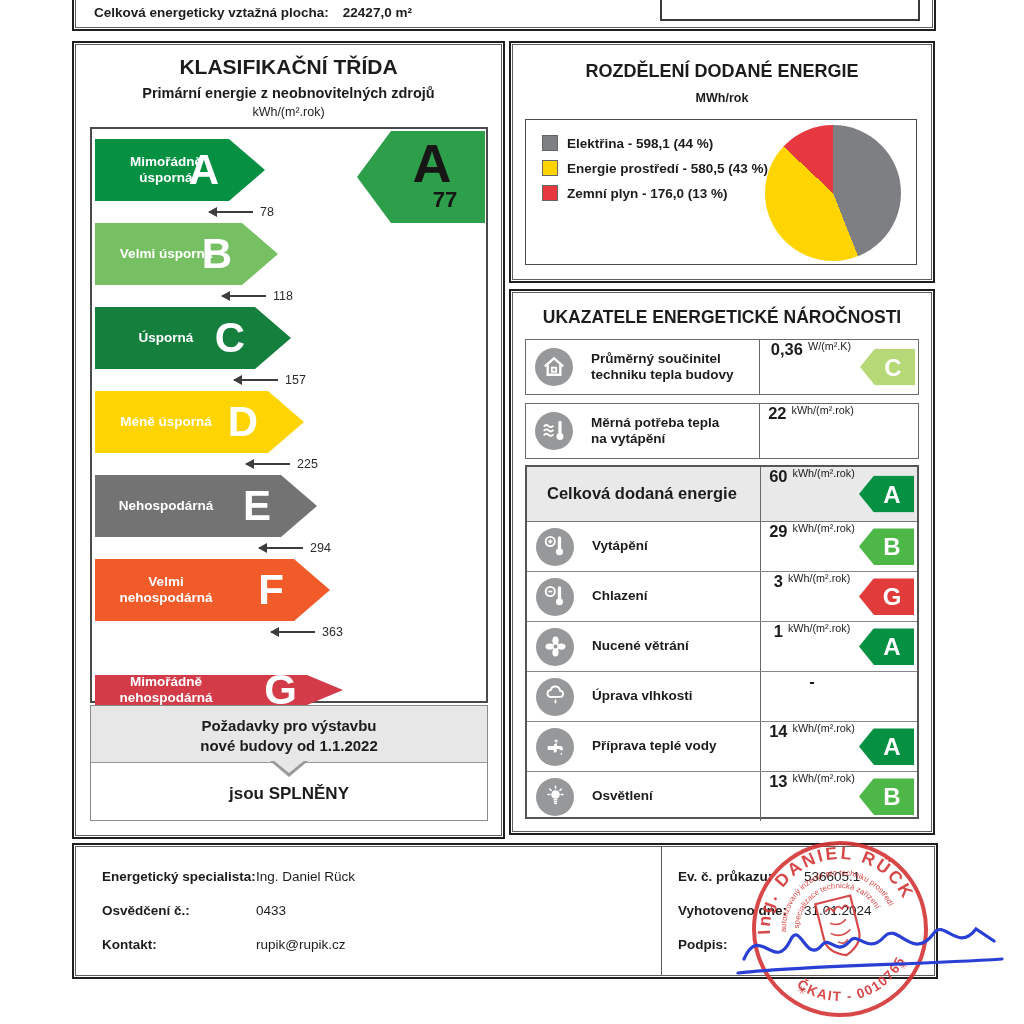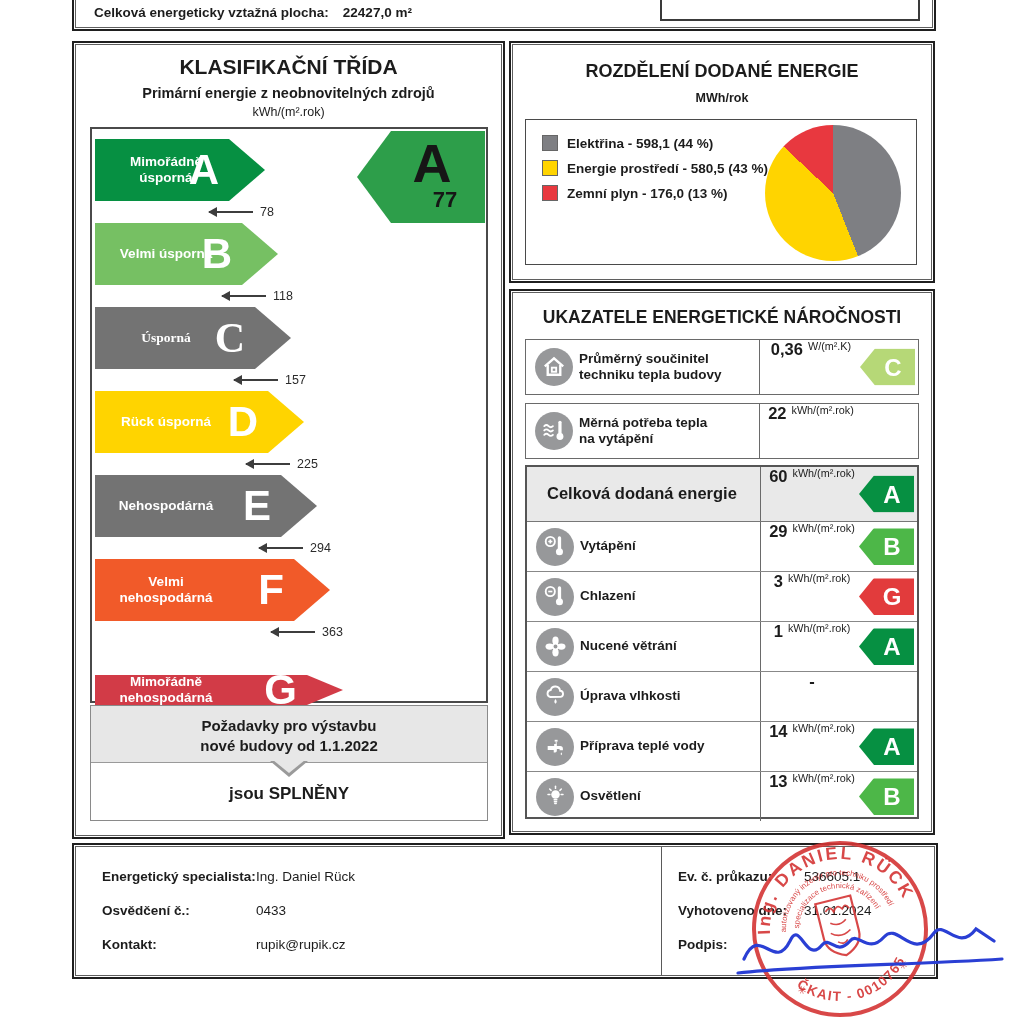--- a/index.html
+++ b/index.html
@@ -53,21 +53,21 @@
   .legend-item{display:flex;align-items:center;gap:9px;font-size:13.5px;font-weight:bold;}
   .legend-sq{width:14px;height:14px;border:1px solid #666;flex:none;}
   .pie{position:absolute;right:15px;top:5px;width:136px;height:136px;border-radius:50%;}
   
   .panel-rb{left:512px;top:292px;width:420px;height:540px;}
   .rb-title{position:absolute;top:14px;left:0;right:0;text-align:center;font-weight:bold;font-size:17.5px;}
   .ind-box{position:absolute;left:12px;width:394px;height:56px;border:1.5px solid #6a6a6a;box-sizing:border-box;}
   .ind-row-inner{position:relative;height:100%;display:flex;align-items:center;}
   .icon-circle{width:38px;height:38px;border-radius:50%;background:#97989a;flex:none;
                display:flex;align-items:center;justify-content:center;margin-left:9px;}
-  .ind-label{margin-left:6px;font-size:13.5px;font-weight:bold;line-height:1.2;}
+  .ind-label{margin-left:18px;font-size:13.5px;font-weight:bold;line-height:1.2;}
   .cell-value{position:absolute;left:233px;width:102px;top:0;bottom:0;border-left:1.5px solid #6a6a6a;
               display:flex;align-items:flex-start;justify-content:center;gap:5px;}
   .cell-value .val{font-size:16.5px;font-weight:bold;}
   .cell-value .unit{font-size:10.8px;}
   .badge{position:absolute;right:3px;top:50%;transform:translateY(-50%);width:55px;height:37px;
          clip-path:polygon(0 50%,15px 0,100% 0,100% 100%,15px 100%);color:#fff;font-weight:bold;font-size:24px;
          display:flex;align-items:center;justify-content:center;padding-left:11px;box-sizing:border-box;}
   .grp-box{position:absolute;left:12px;top:172px;width:394px;height:354px;border:2px solid #555;box-sizing:border-box;}
   .grp-header{position:relative;height:54px;background:#e9e9e9;border-bottom:1.5px solid #777;
               display:flex;align-items:center;}
@@ -115,32 +115,32 @@
         <div class="scale-arrow" style="width: 183px; background-color: rgb(118, 192, 99);">
           <span class="scale-label">Velmi úsporná</span>
           <span class="scale-letter">B</span>
         </div>
       </div>
       <div class="threshold" style="margin-left: 127px;">
         <span class="th-arrow"></span>
         <span class="th-num">118</span>
       </div>
       <div class="scale-row">
-        <div class="scale-arrow" style="width: 196px; background-color: #737373; font-family: Liberation Serif, serif;">
+        <div class="scale-arrow" style="width: 196px; background-color: #15803d;">
           <span class="scale-label">Úsporná</span>
           <span class="scale-letter">C</span>
         </div>
       </div>
       <div class="threshold" style="margin-left: 139px;">
         <span class="th-arrow"></span>
         <span class="th-num">157</span>
       </div>
       <div class="scale-row">
         <div class="scale-arrow" style="width: 209px; background-color: rgb(255, 212, 0);">
-          <span class="scale-label">Rück úsporná</span>
+          <span class="scale-label">Méně úsporná</span>
           <span class="scale-letter">D</span>
         </div>
       </div>
       <div class="threshold" style="margin-left: 151px;">
         <span class="th-arrow"></span>
         <span class="th-num">225</span>
       </div>
       <div class="scale-row">
         <div class="scale-arrow" style="width: 222px; background-color: #737373;">
           <span class="scale-label">Nehospodárná</span>

